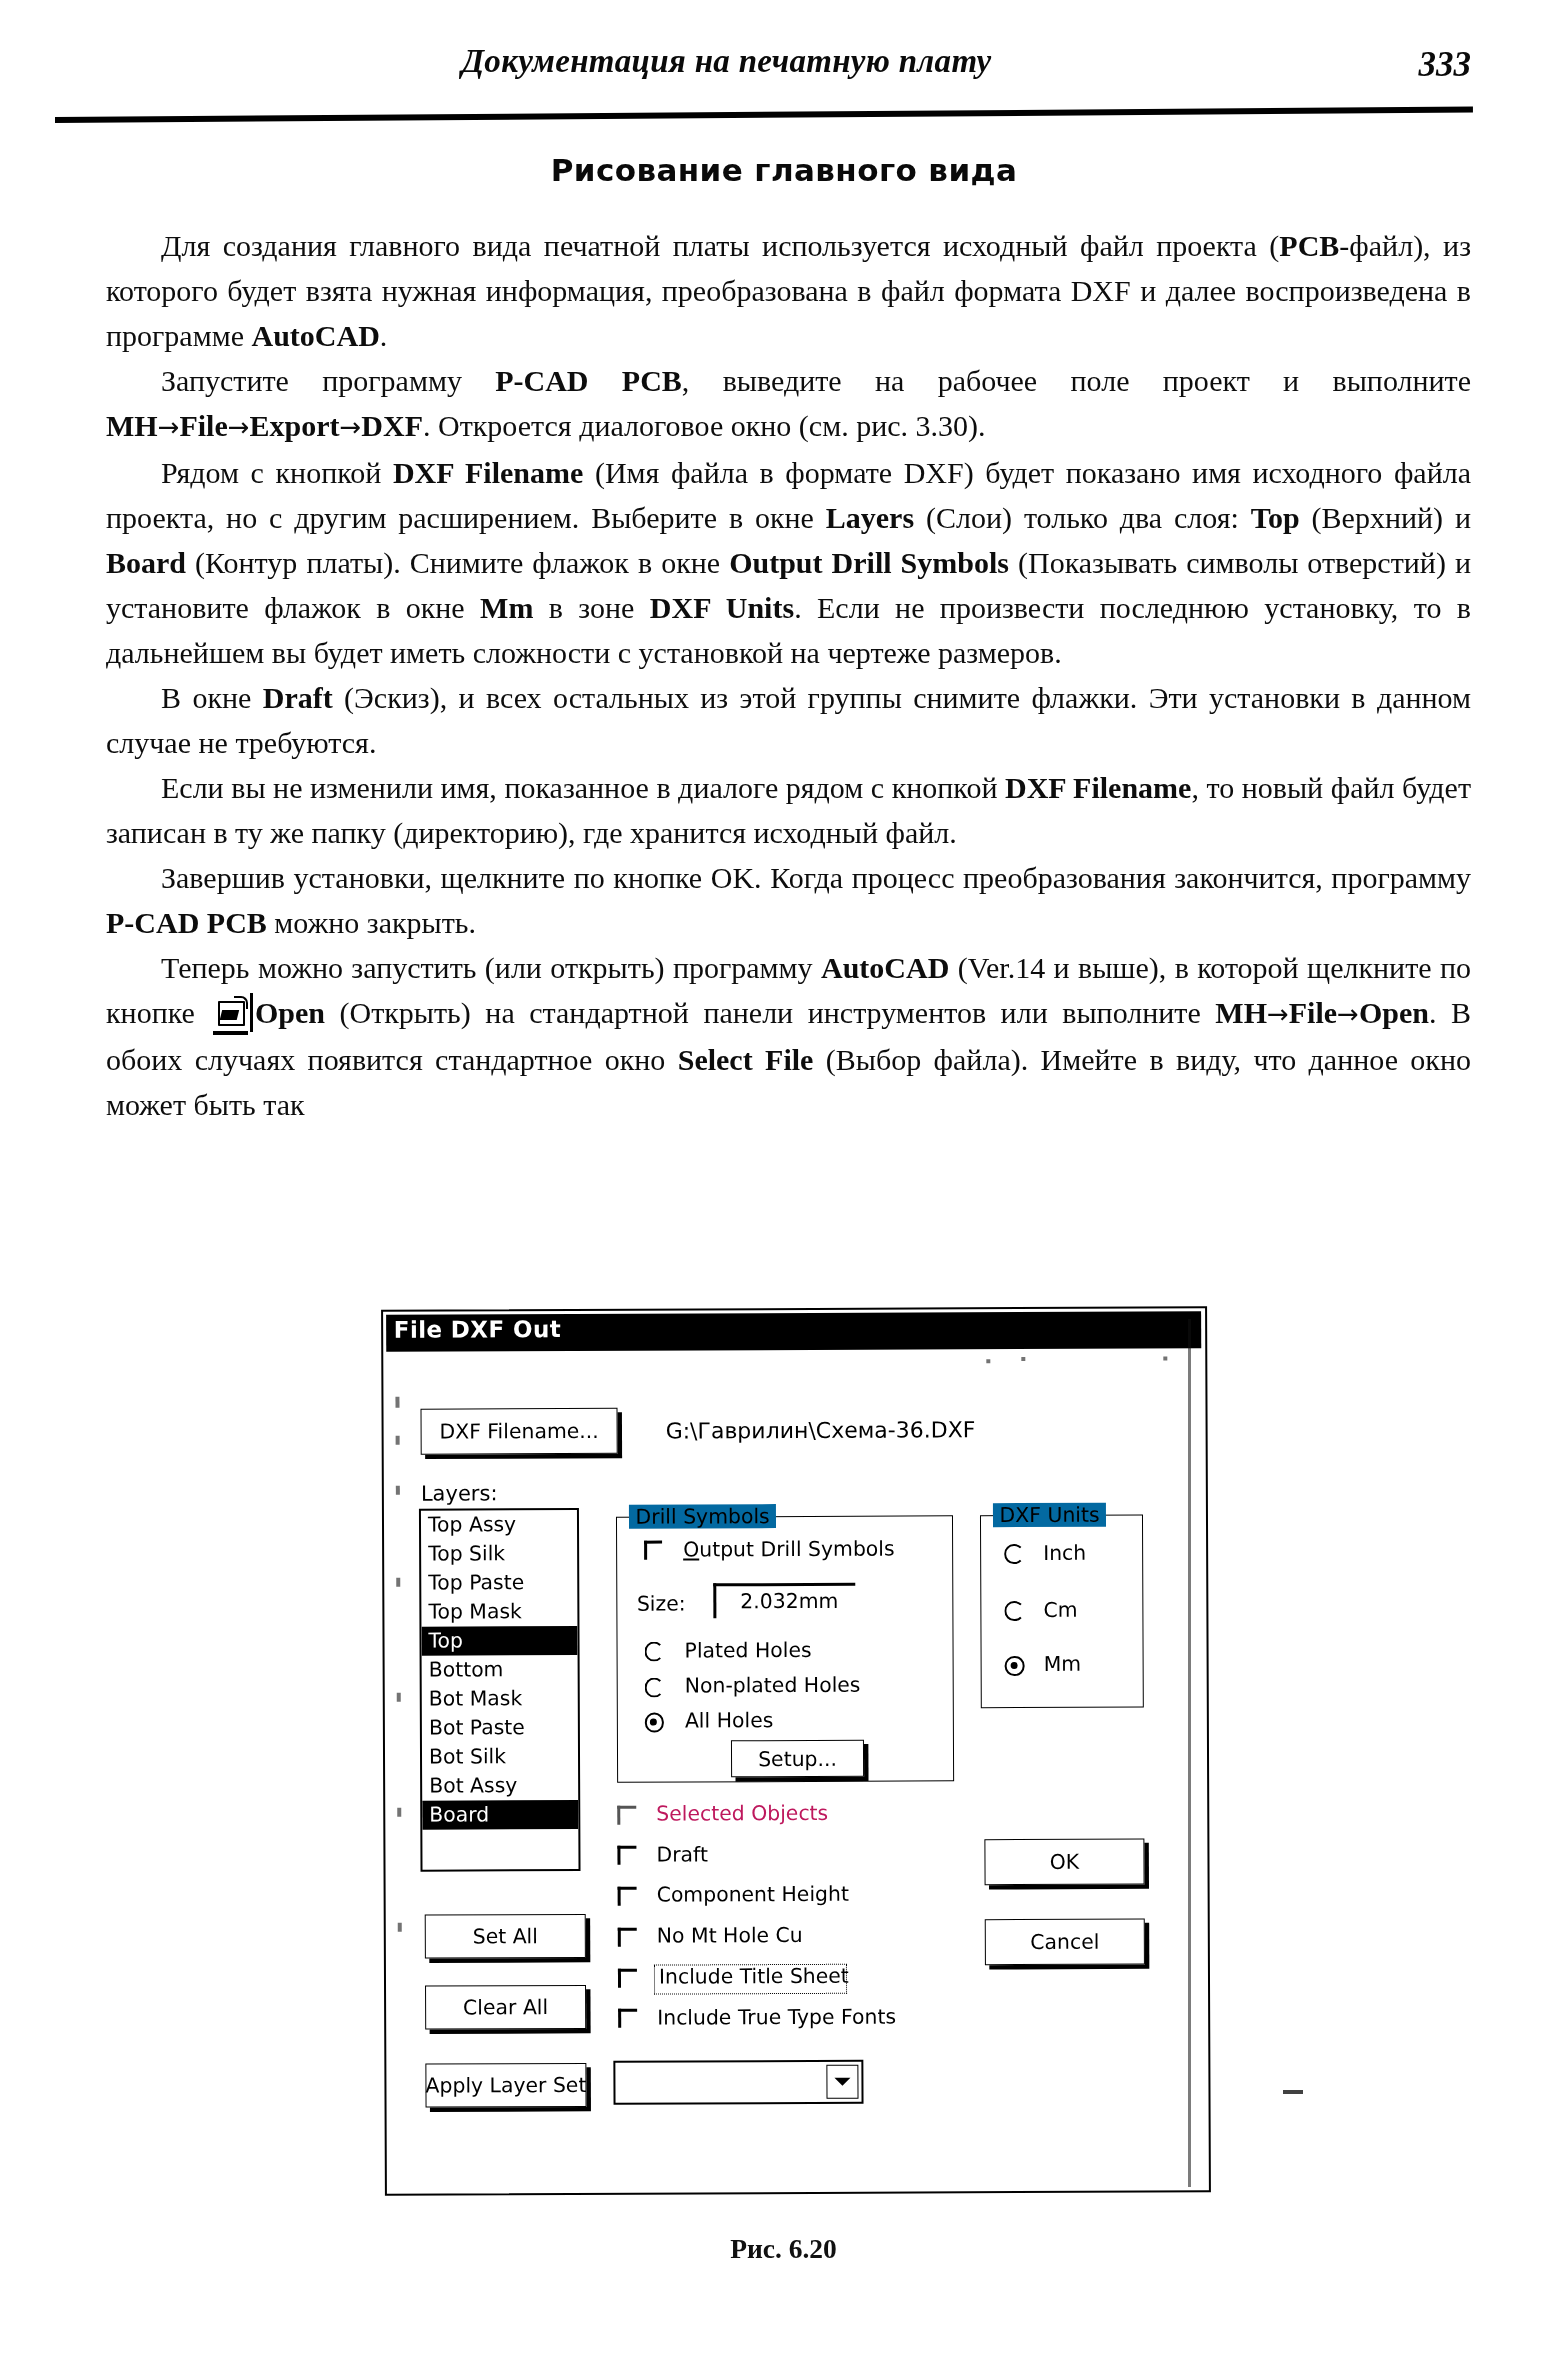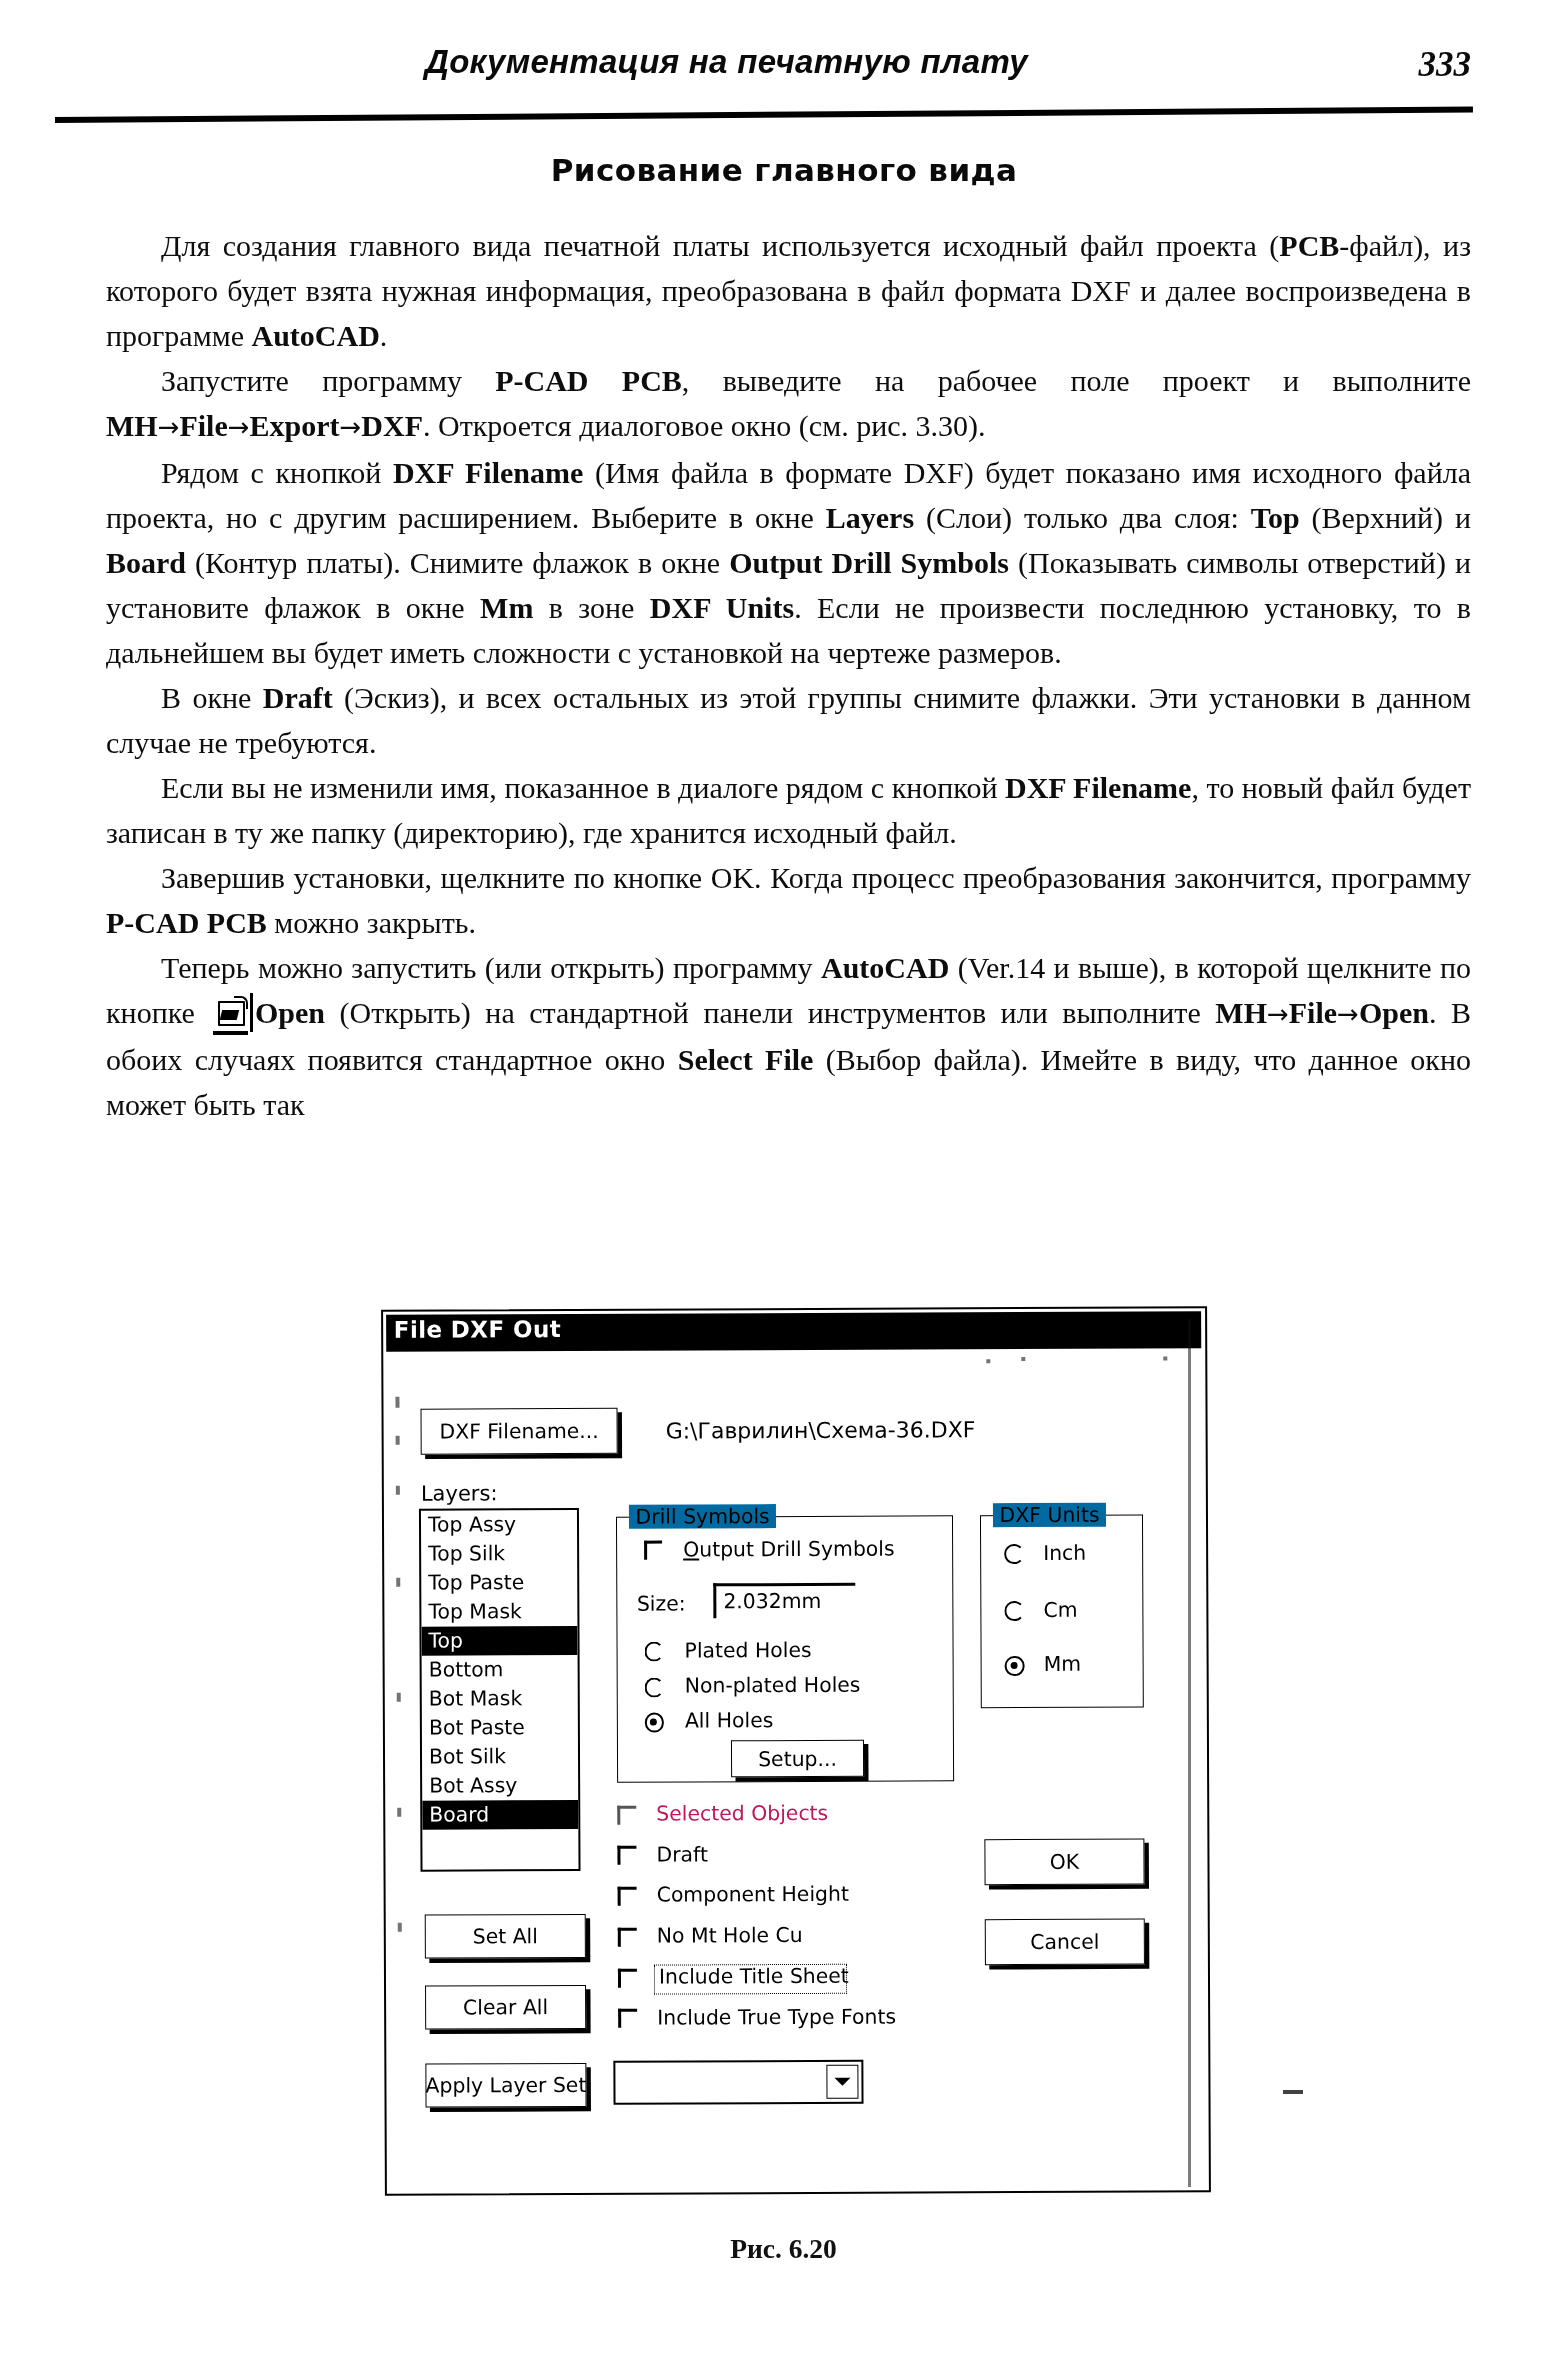--- a/index.html
+++ b/index.html
@@ -29,21 +29,21 @@
     left: 106px;
     top: 43px;
     width: 1365px;
     height: 62px;
   }
   .runhead-title {
     position: absolute;
     left: 0; top: 0;
     width: 1241px;
     text-align: center;
-    font-family: Liberation Sans, sans-serif;
+    font-family: Liberation Serif, serif;
     font-style: italic;
     font-weight: bold;
     font-size: 33px;
     letter-spacing: 0.3px;
   }
   .runhead-page {
     position: absolute;
     right: 0;
     top: 1.8px;
     font-family: "Liberation Serif", serif;
@@ -282,20 +282,21 @@
   .entry {
     position: absolute;
     border-left: 3.5px solid #000;
     border-top: 3.5px solid #000;
     box-sizing: border-box;
     font-family: "DejaVu Sans", sans-serif;
     font-size: 20.4px;
     color: #000;
     padding-left: 7px;
     line-height: 1.5;
+    text-align: center;
   }
 
   
   .focus {
     position: absolute;
     border: 1.8px dotted #000;
     box-sizing: border-box;
   }
 
   

